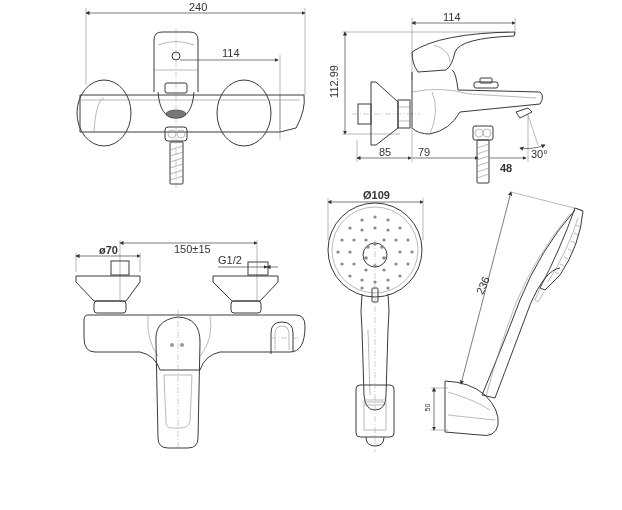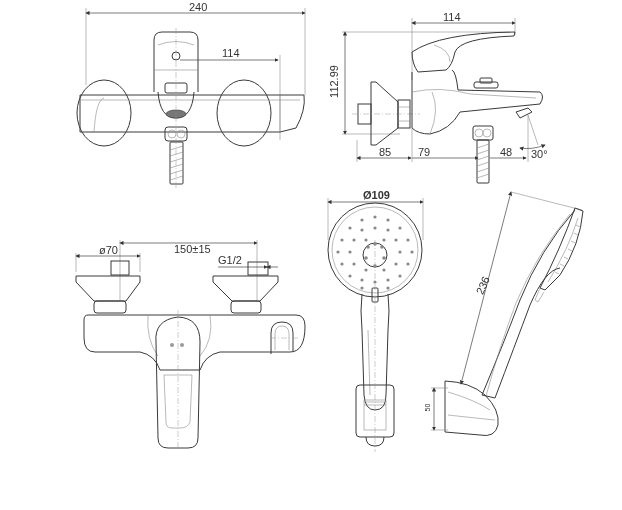--- a/index.html
+++ b/index.html
@@ -226,23 +226,23 @@
   </g>
 </svg>
 
 <span class="lbl" style="left:172px;top:2px;margin-left:17px;">240</span>
 <span class="lbl" style="left:222px;top:48px;">114</span>
 
 <span class="lbl" style="left:443px;top:12px;">114</span>
 <span class="lbl rot90" style="left:318px;top:76px;">112.99</span>
 <span class="lbl" style="left:379px;top:147px;">85</span>
 <span class="lbl" style="left:418px;top:147px;">79</span>
-<span class="lbl" style="left:500px;top:147px;">48</span>
+<span class="lbl" style="left:500px;top:163px;font-weight:bold;">48</span>
 <span class="lbl" style="left:531px;top:149px;">30°</span>
 
 <span class="lbl" style="left:174px;top:232px;margin-top:12px;">150±15</span>
-<span class="lbl" style="left:99px;top:245px;">ø70</span>
+<span class="lbl" style="left:99px;top:245px;font-weight:bold;">ø70</span>
 <span class="lbl" style="left:218px;top:255px;">G1/2</span>
 
 <span class="lbl" style="left:363px;top:190px;font-weight:bold;">Ø109</span>
 
 <span class="lbl rot-angle" style="left:474px;top:280px;">236</span>
 <span class="lbl lbl-sm rot90" style="left:424px;top:404px;">50</span>
 
 </body></html>

